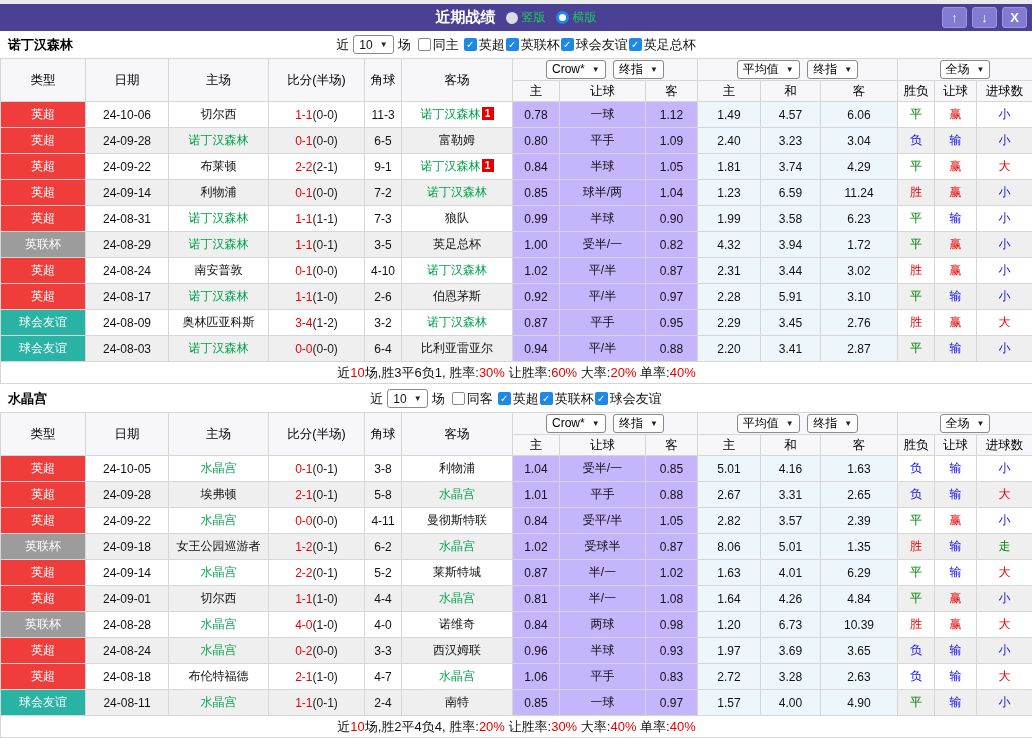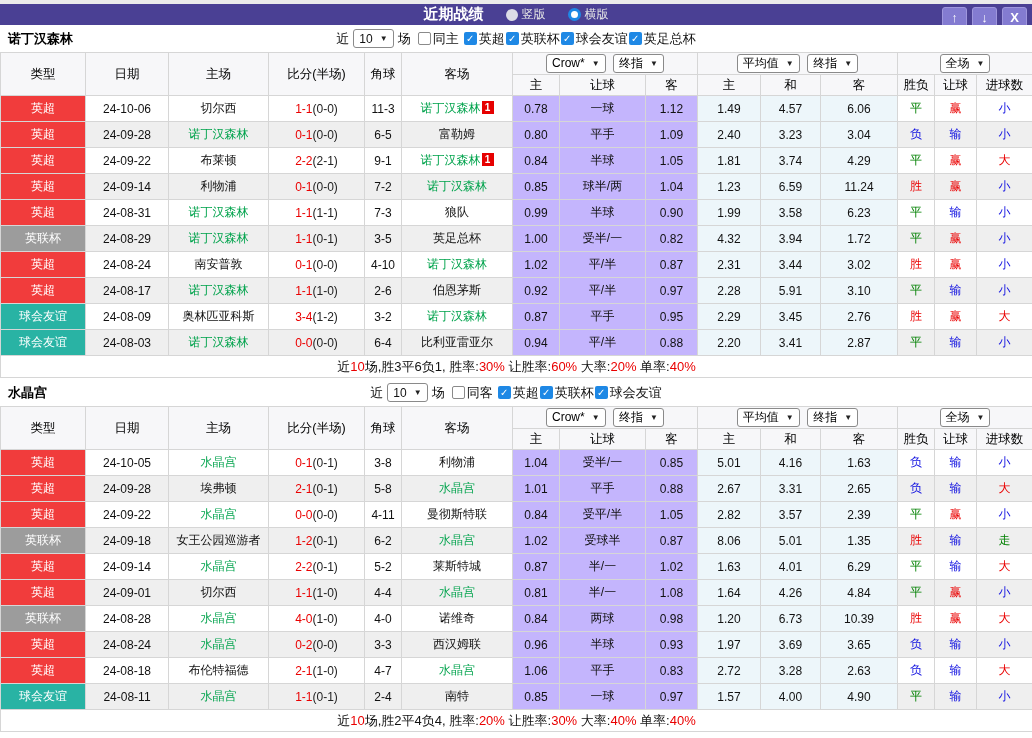--- a/index.html
+++ b/index.html
@@ -5,25 +5,25 @@
   * { box-sizing: border-box; }
   html,body { margin:0; padding:0; }
   body {
     width:1032px; background:#fff;
     font-family:"Liberation Sans","DejaVu Sans",sans-serif;
     color:#111; font-size:12px;
   }
   .topstrip { height:4px; background:#ebebeb; }
   
   .titlebar {
-    height:21px; background:#4a4094; position:relative;
-    display:flex; align-items:center; justify-content:center; gap:22px;
+    height:27px; background:#4a4094; position:relative;
+    display:flex; align-items:center; justify-content:center; gap:10px;
   }
   .title { color:#fff; font-weight:bold; font-size:15px; }
-  .rgroup { display:inline-flex; align-items:center; gap:4px; color:#e5e5e5; font-size:12px; cursor:pointer; }
+  .rgroup { display:inline-flex; align-items:center; gap:4px; color:#22c55e; font-size:12px; cursor:pointer; }
   .radio { display:inline-block; border-radius:50%; }
   .r-filled { width:12px; height:12px; background:#dcdce6; }
   .r-ring   { width:13px; height:13px; background:#fff; border:3px solid #1e88e5; }
   .winbtns { position:absolute; right:5px; top:3px; display:flex; gap:5px; }
   .winbtn {
     width:25px; height:21px; background:#837bd1; border:1px solid #9e96dd; border-radius:3px;
     color:#fff; font-size:13px; font-weight:bold; display:flex; align-items:center; justify-content:center;
     cursor:pointer; line-height:1;
   }
   

